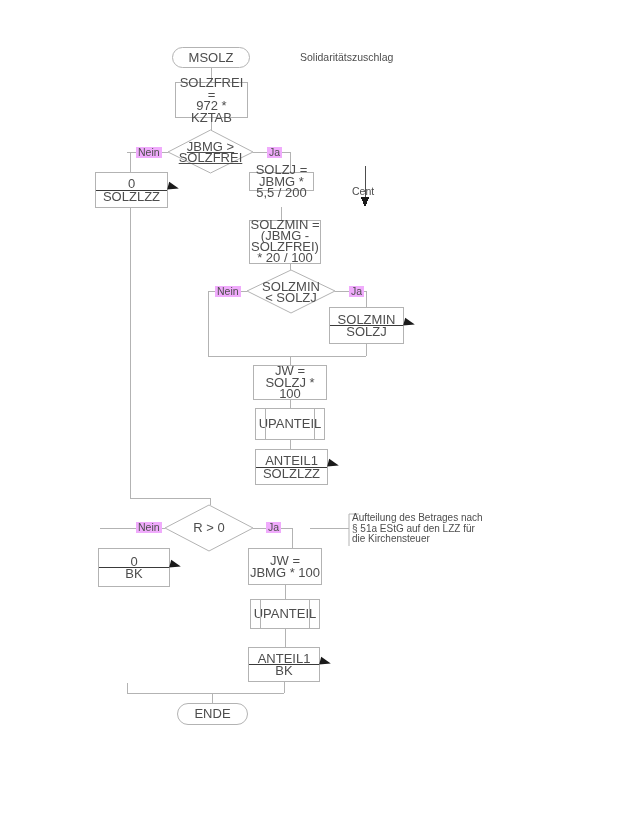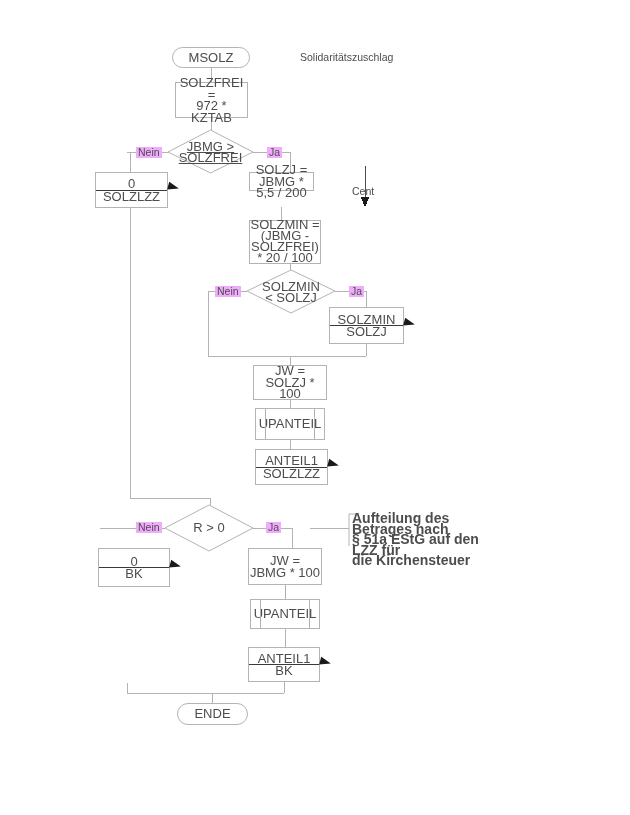--- a/index.html
+++ b/index.html
@@ -15,21 +15,21 @@
   .lbl{background:#f0abfc;padding:0 2px;}
   .subbar{position:absolute;top:0;bottom:0;width:0;border-left:1px solid #b3b3b3;}
   .subbar.l{left:9px;} .subbar.r{right:9px;}
   .assign-inner{position:relative;display:inline-flex;flex-direction:column;align-items:stretch;}
   .assign-num{border-bottom:1px solid #3a3a3a;padding:0 3px;text-align:center;}
   .assign-den{padding:0 3px;text-align:center;}
   .assign-arrow{position:absolute;right:-12px;top:5px;width:0;height:0;
         border-left:11px solid #1a1a1a;border-top:4px solid transparent;
         border-bottom:4px solid transparent;transform:rotate(15deg);}
   .ann{position:absolute;left:352px;top:513px;width:150px;color:#4d4d4d;
-       font-size:14px;line-height:10.5px;font-weight:bold;}
+       font-size:10px;line-height:10.5px;}
 </style>
 </head>
 <body>
 
 <div id="stage">
 
   <svg id="wires" viewBox="0 0 630 815" shape-rendering="crispEdges">
     <g stroke="#b3b3b3" stroke-width="1" fill="none">
 
       <polygon points="210.5,130 253,152 210.5,173 168,152" fill="#fff" shape-rendering="auto"></polygon>

